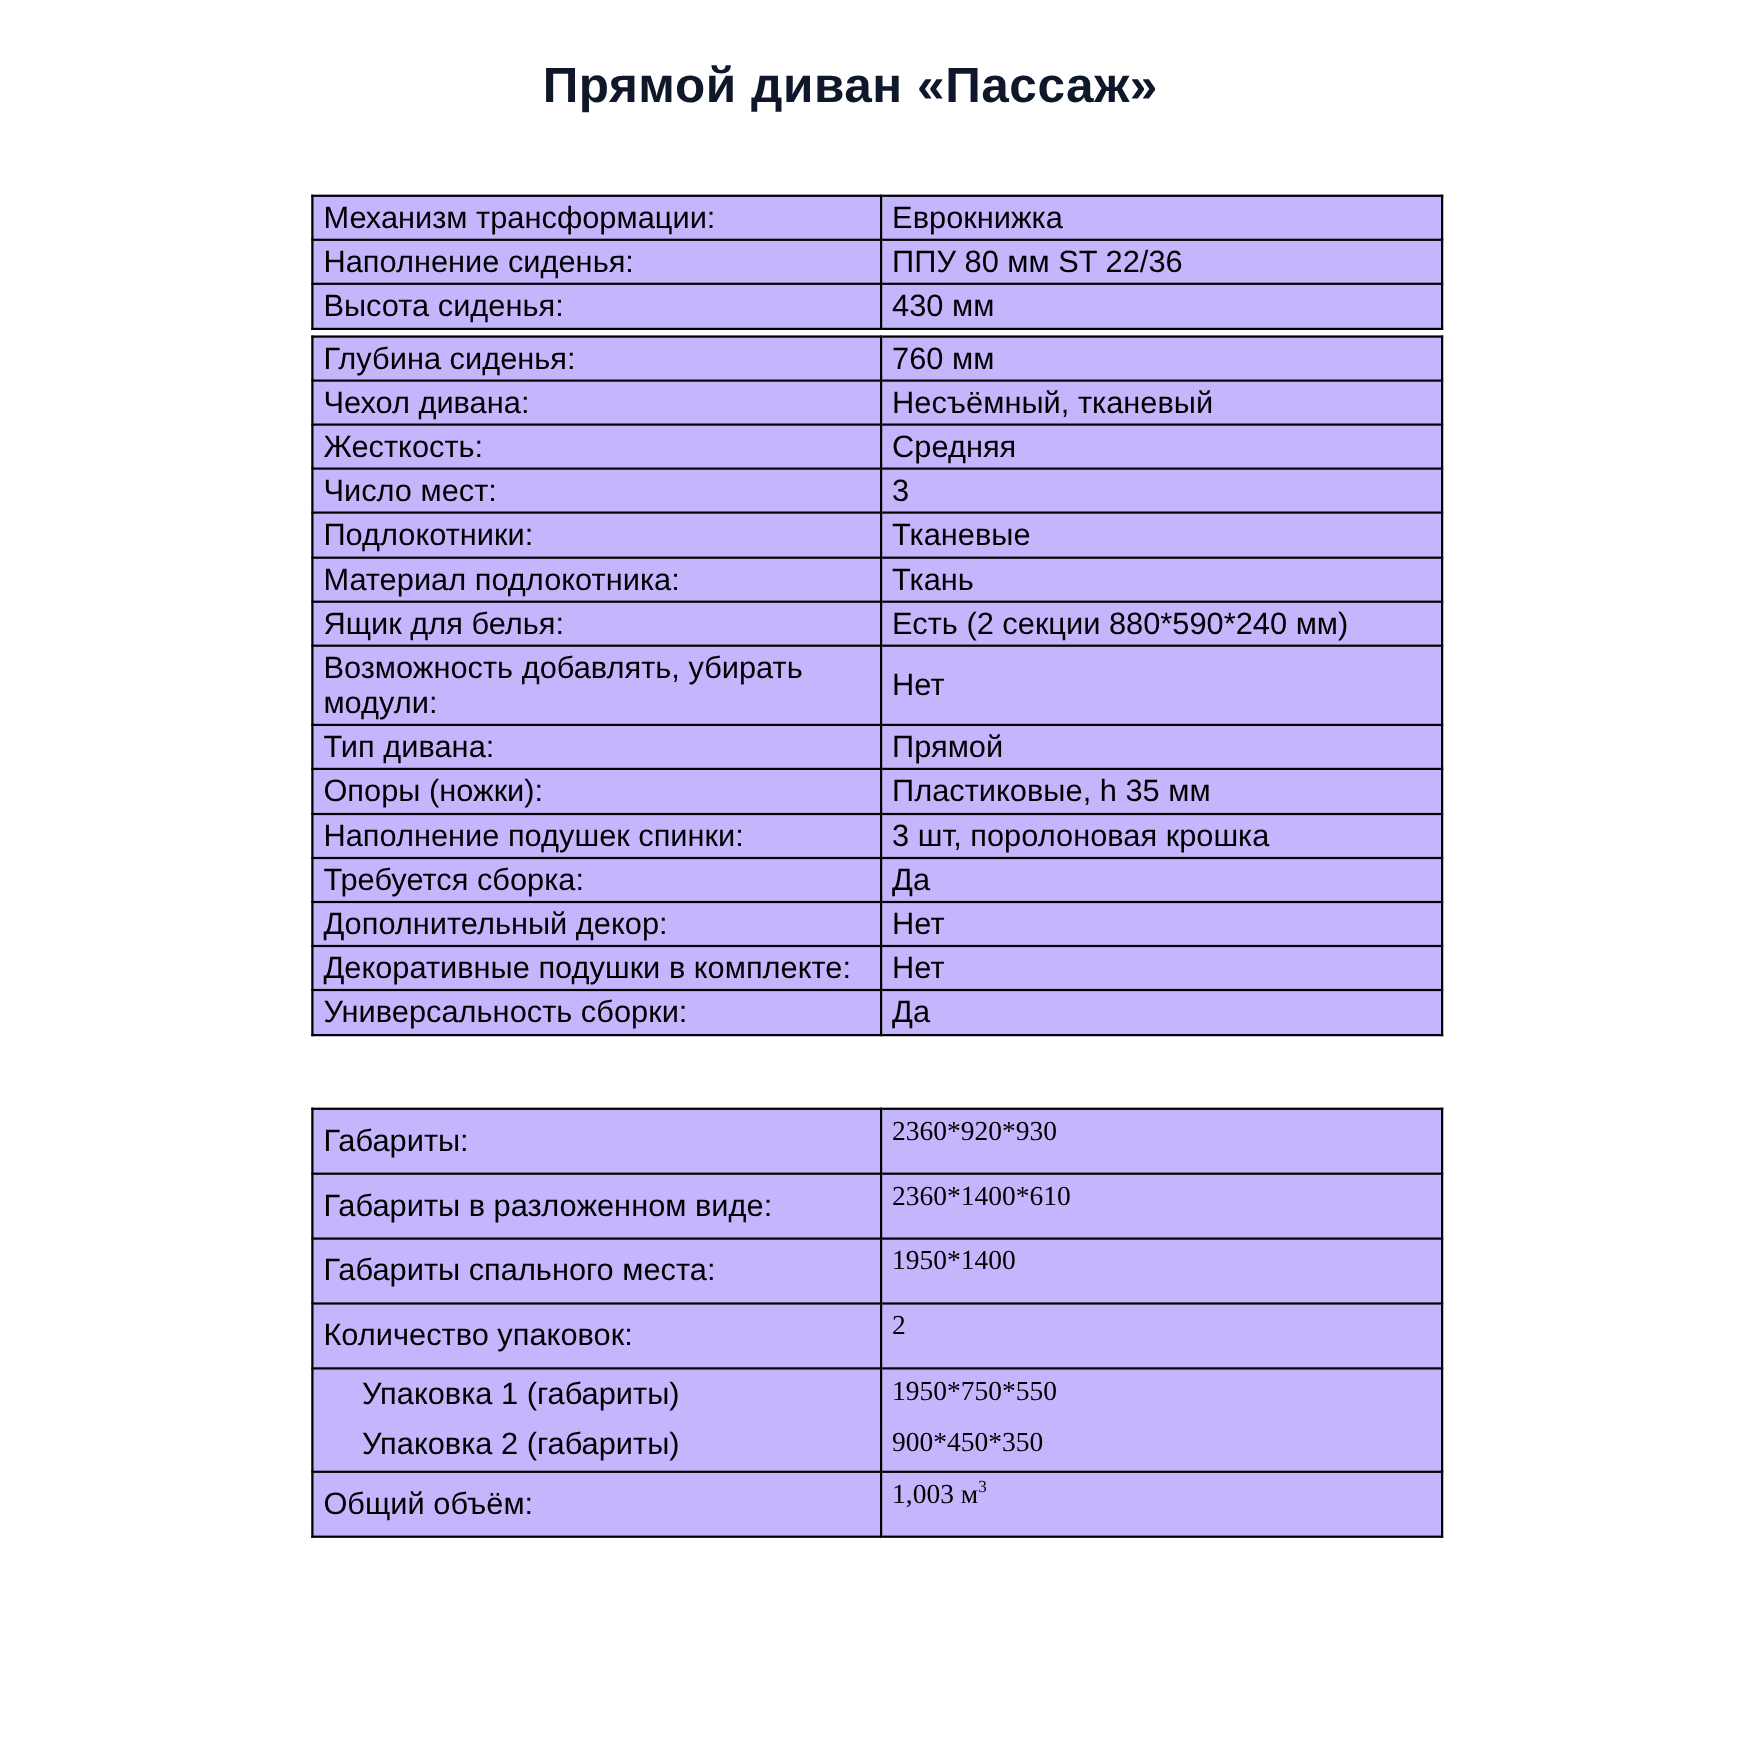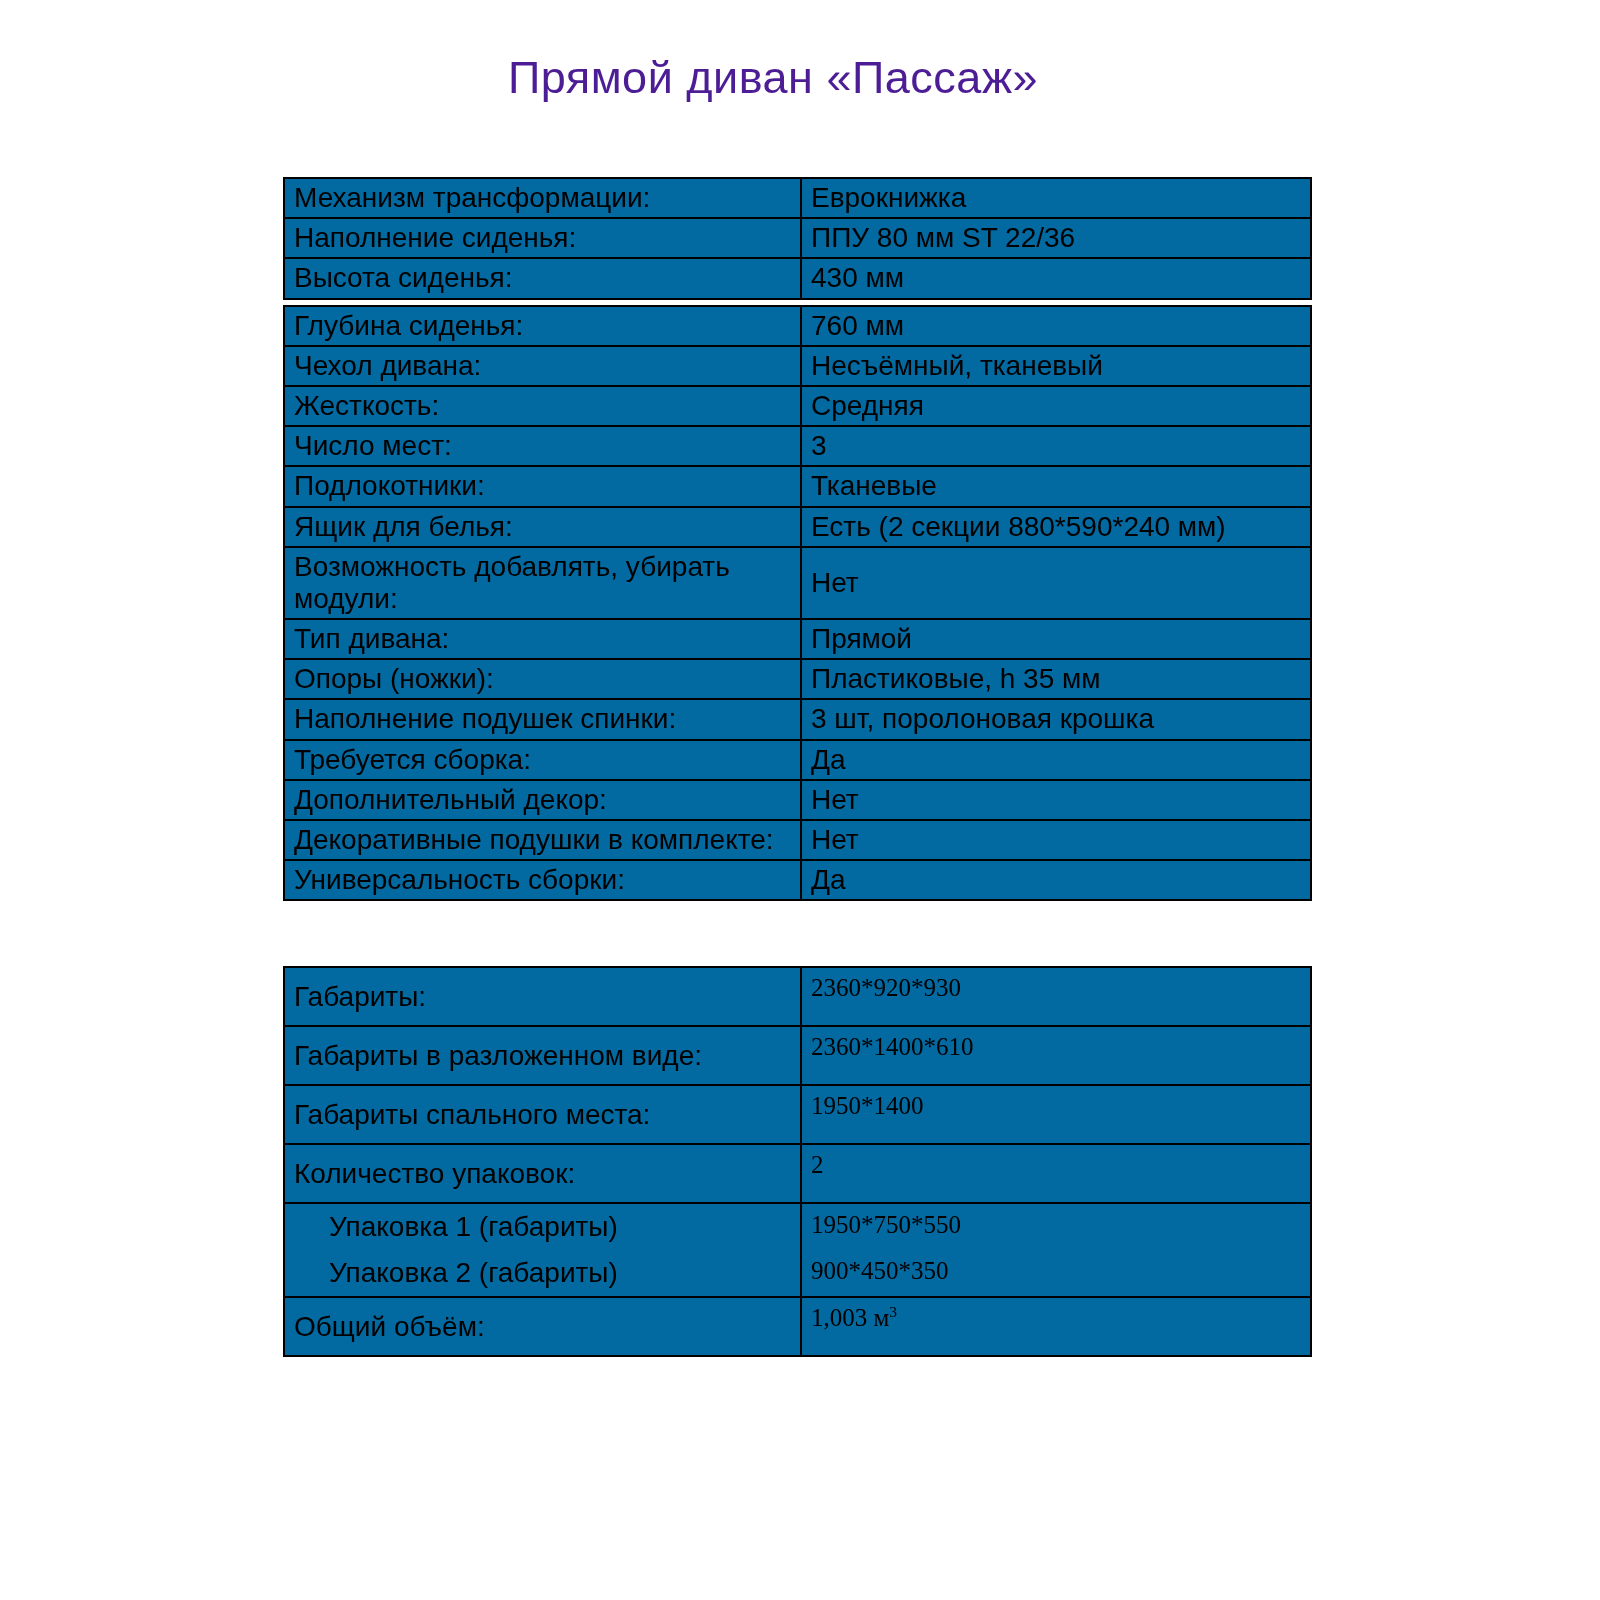--- a/index.html
+++ b/index.html
@@ -12,32 +12,32 @@
     overflow: hidden;
   }
   .page { position: absolute; inset: 0; background: #ffffff; }
 
   .doc-title {
     position: absolute;
     top: 52px; left: 0;
     width: 1546px;
     text-align: center;
     font-size: 45px;
-    font-weight: 400;
+    font-weight: 700;
     letter-spacing: 0.5px;
-    color: #4c1d95;
+    color: #0f172a;
   }
 
   .tables-wrap { position: absolute; left: 283px; top: 177px; width: 1027px; }
 
   table {
     border-collapse: collapse;
     table-layout: fixed;
     width: 1027px;
-    background: #0369a1;
+    background: #c4b5fd;
   }
   col.c-label { width: 517px; }
   col.c-value { width: 510px; }
 
   td {
     border: 2px solid #000000;
     font-size: 28px;
     line-height: 1.15;
     padding: 3px 10px 3px 9px;
     vertical-align: middle;
@@ -112,20 +112,24 @@
             <td class="lbl">Жесткость:</td>
             <td class="val">Средняя</td>
           </tr>
           <tr>
             <td class="lbl">Число мест:</td>
             <td class="val">3</td>
           </tr>
           <tr>
             <td class="lbl">Подлокотники:</td>
             <td class="val">Тканевые</td>
+          </tr>
+          <tr>
+            <td class="lbl">Материал подлокотника:</td>
+            <td class="val">Ткань</td>
           </tr>
           <tr>
             <td class="lbl">Ящик для белья:</td>
             <td class="val">Есть (2 секции 880*590*240 мм)</td>
           </tr>
           <tr>
             <td class="lbl">Возможность добавлять, убирать модули:</td>
             <td class="val">Нет</td>
           </tr>
           <tr>

